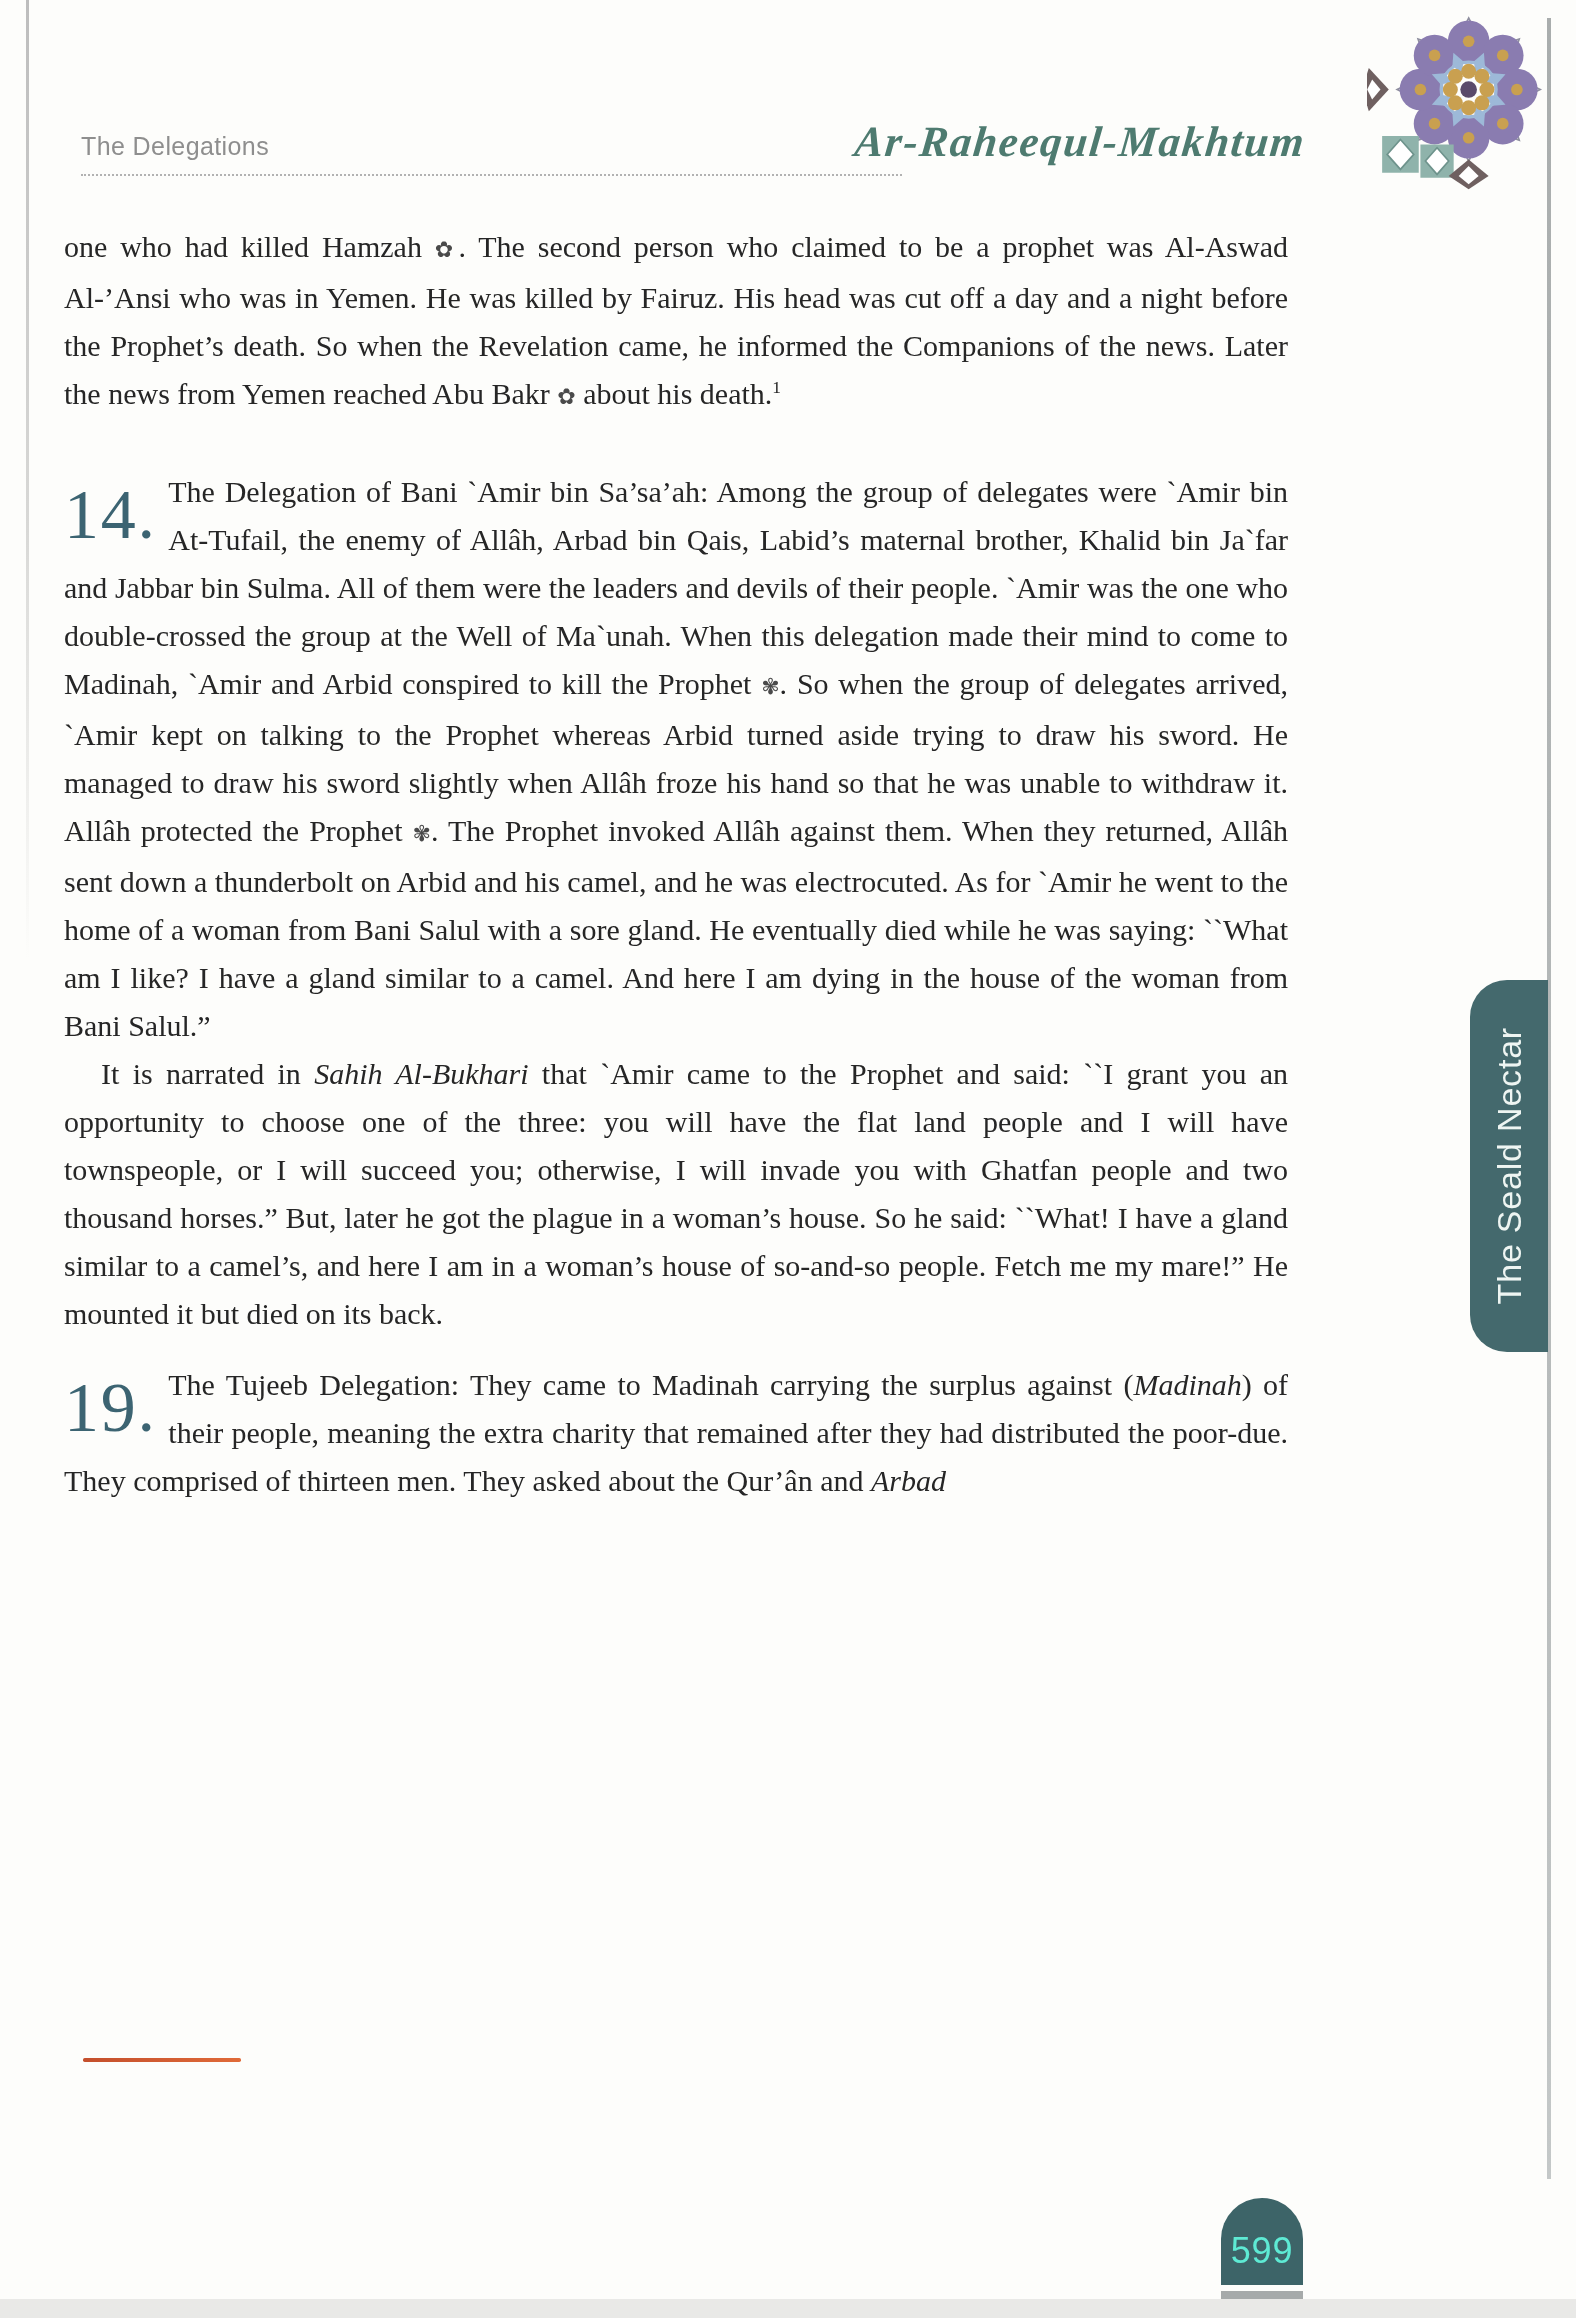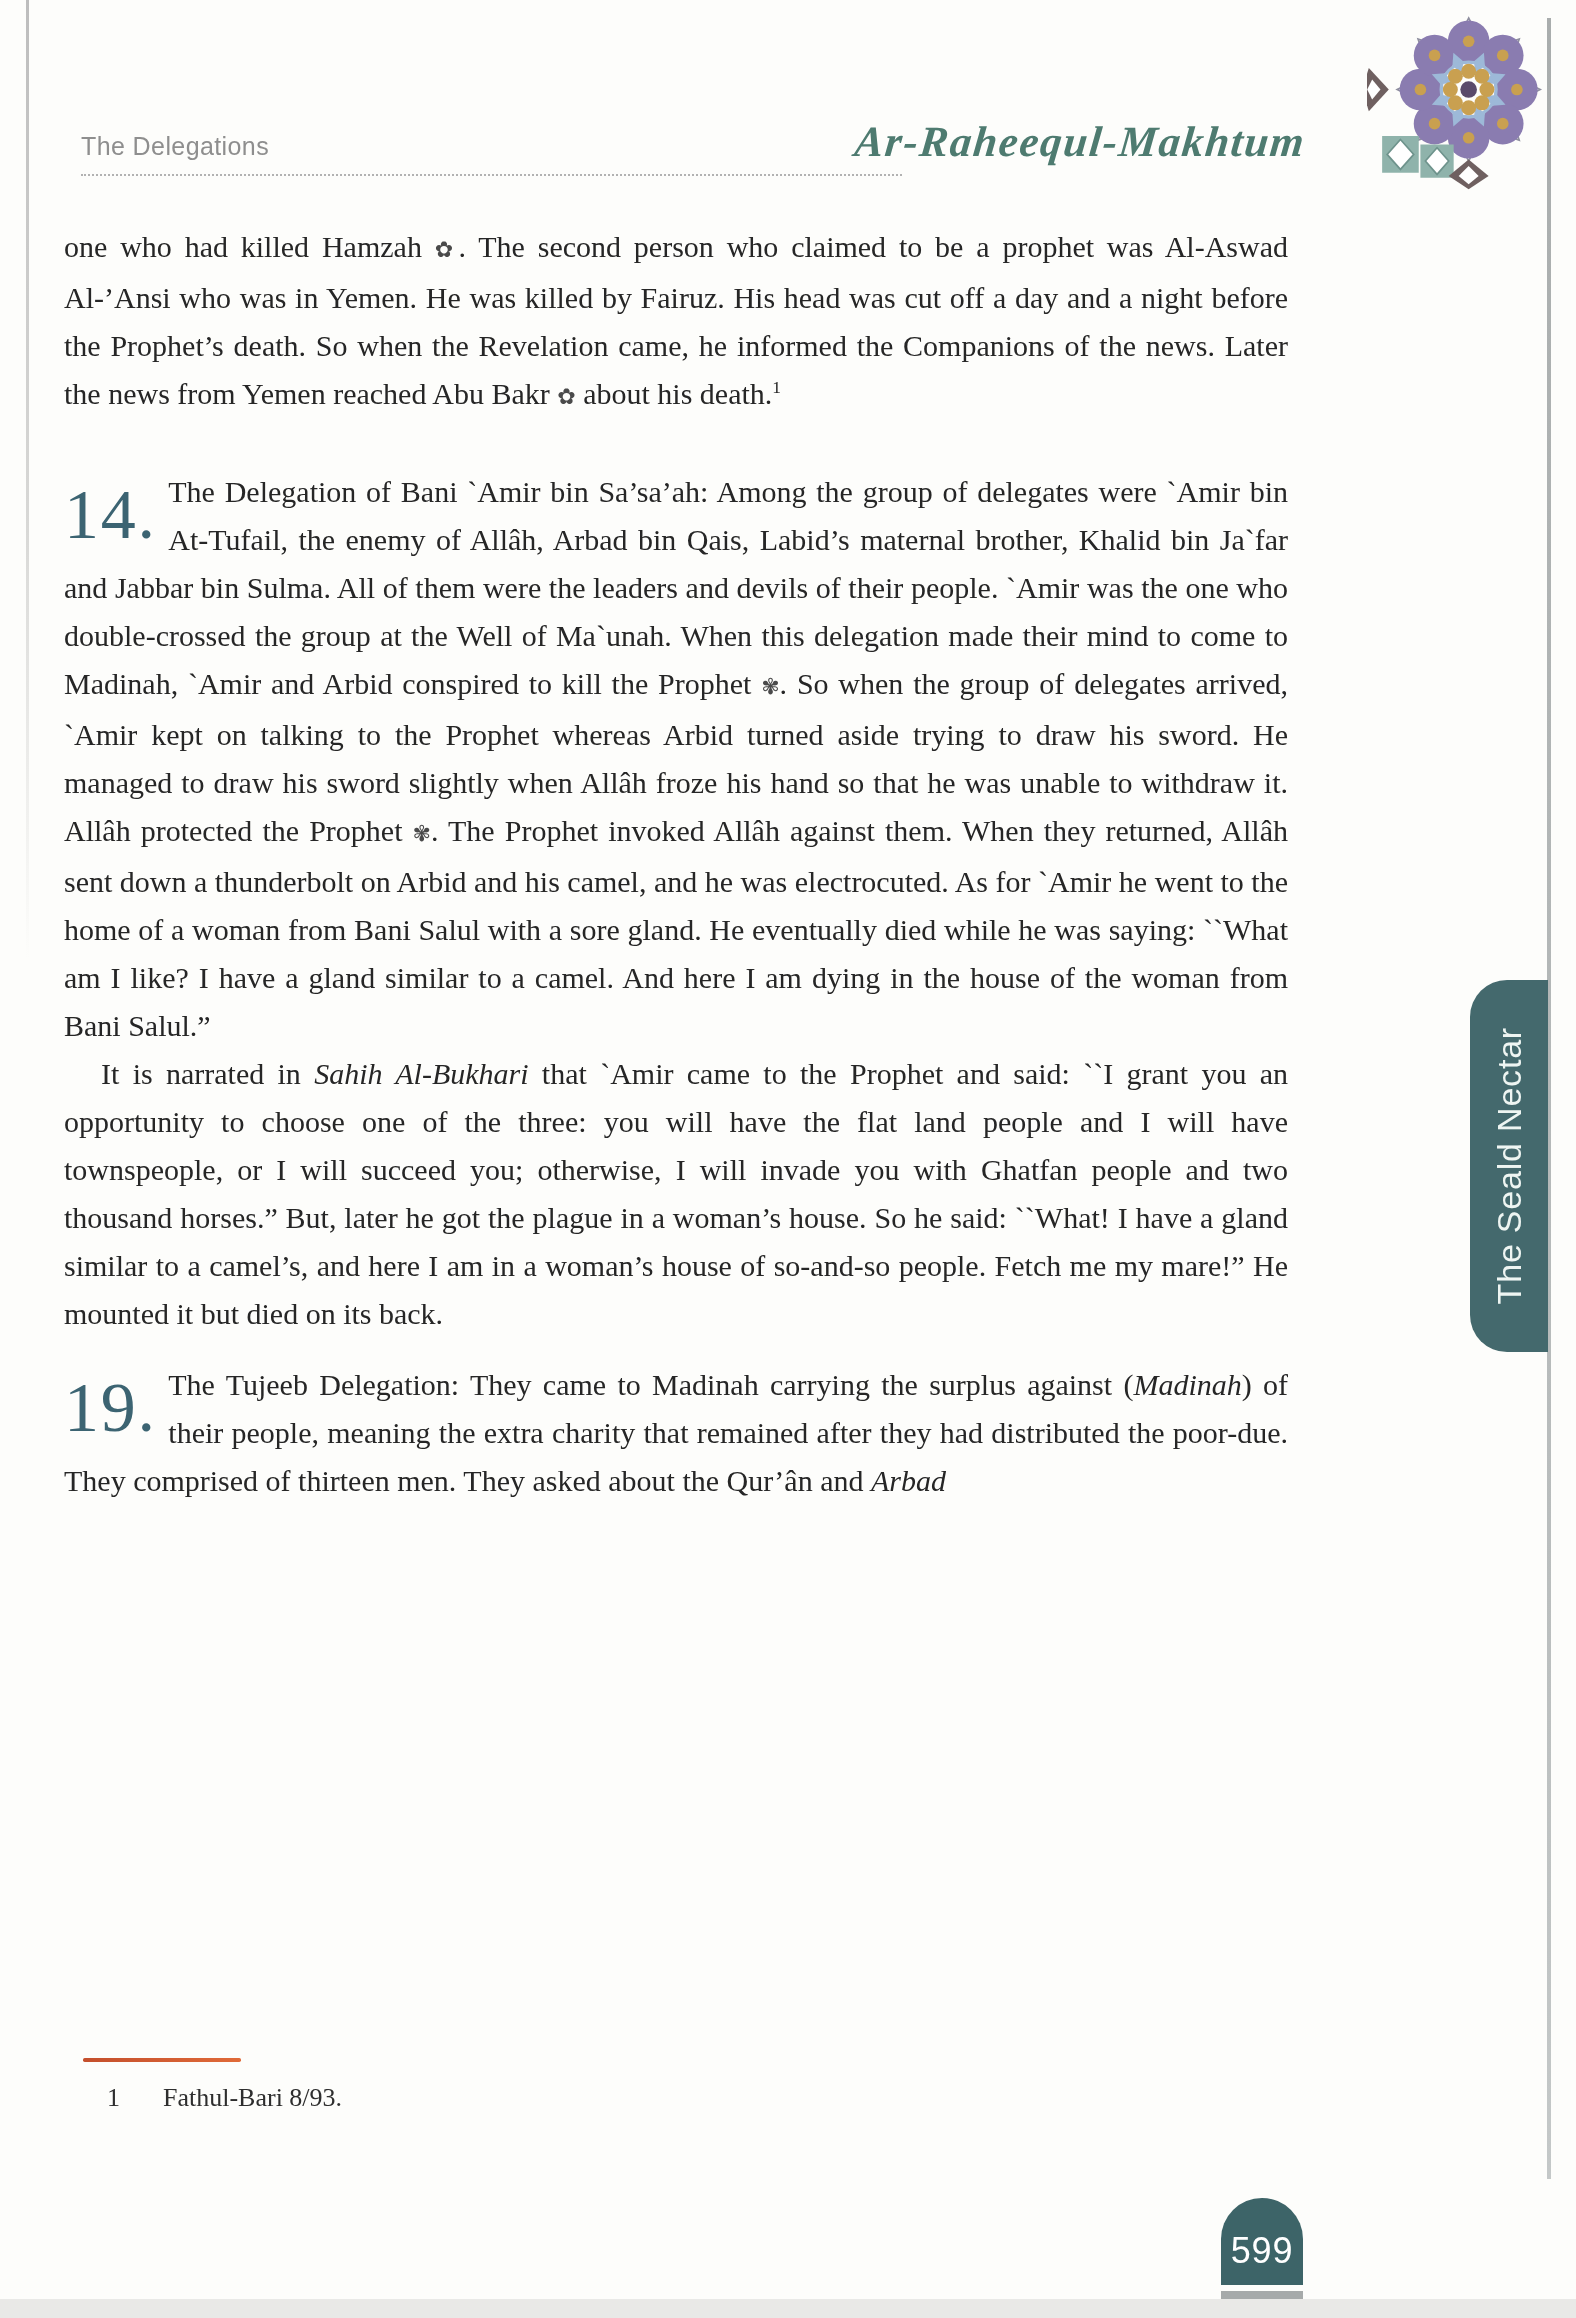--- a/index.html
+++ b/index.html
@@ -86,21 +86,21 @@
     font-size:34px;color:#eef5f2;letter-spacing:0.8px;
   }
   
   .page-num-tab{
     position:absolute;left:1221px;top:2198px;width:82px;height:87px;
     background:#3d6468;border-radius:41px 41px 0 0;
     display:flex;align-items:flex-end;justify-content:center;
   }
   .page-num-tab span{
     font-family:"Liberation Sans","DejaVu Sans",sans-serif;
-    font-size:36px;color:#ffffff;margin-bottom:13.3px;letter-spacing:0.8px;
+    font-size:36px;color:#5eead4;margin-bottom:13.3px;letter-spacing:0.8px;
   }
   .page-num-bar{
     position:absolute;left:1221px;top:2291px;width:82px;height:11.7px;
     background:#a6aaaa;
   }
   
   .ornament{position:absolute;left:1367px;top:13.3px;width:180px;height:178px;}
 </style>
 </head>
 <body>
@@ -199,23 +199,20 @@
   </div>
 
   <div class="body-text">
       <p class="para"><span>one who had killed Hamzah </span><span class="hon">✿</span><span>. The second person who claimed to be a prophet was Al-Aswad Al-’Ansi who was in Yemen. He was killed by Fairuz. His head was cut off a day and a night before the Prophet’s death. So when the Revelation came, he informed the Companions of the news. Later the news from Yemen reached Abu Bakr </span><span class="hon">✿</span><span> about his death.</span><sup>1</sup></p>
       <p class="para numbered"><span class="dropcap">14.</span><span>The Delegation of Bani `Amir bin Sa’sa’ah: Among the group of delegates were `Amir bin At-Tufail, the enemy of Allâh, Arbad bin Qais, Labid’s maternal brother, Khalid bin Ja`far and Jabbar bin Sulma. All of them were the leaders and devils of their people. `Amir was the one who double-crossed the group at the Well of Ma`unah. When this delegation made their mind to come to Madinah, `Amir and Arbid conspired to kill the Prophet </span><span class="hon">✾</span><span>. So when the group of delegates arrived, `Amir kept on talking to the Prophet whereas Arbid turned aside trying to draw his sword. He managed to draw his sword slightly when Allâh froze his hand so that he was unable to withdraw it. Allâh protected the Prophet </span><span class="hon">✾</span><span>. The Prophet invoked Allâh against them. When they returned, Allâh sent down a thunderbolt on Arbid and his camel, and he was electrocuted. As for `Amir he went to the home of a woman from Bani Salul with a sore gland. He eventually died while he was saying: ``What am I like? I have a gland similar to a camel. And here I am dying in the house of the woman from Bani Salul.”</span></p>
       <p class="para indent"><span>It is narrated in </span><span class="it">Sahih Al-Bukhari</span><span> that `Amir came to the Prophet and said: ``I grant you an opportunity to choose one of the three: you will have the flat land people and I will have townspeople, or I will succeed you; otherwise, I will invade you with Ghatfan people and two thousand horses.” But, later he got the plague in a woman’s house. So he said: ``What! I have a gland similar to a camel’s, and here I am in a woman’s house of so-and-so people. Fetch me my mare!” He mounted it but died on its back.</span></p>
       <p class="para numbered"><span class="dropcap">19.</span><span>The Tujeeb Delegation: They came to Madinah carrying the surplus against (</span><span class="it">Madinah</span><span>) of their people, meaning the extra charity that remained after they had distributed the poor-due. They comprised of thirteen men. They asked about the Qur’ân and </span><span class="it">Arbad</span></p>
     </div>
 
   <div class="footnote-rule"></div>
-  <div class="footnote">
-    <span class="fn-marker">1</span><span>Fathul-Bari 8/93.</span>
-  </div>
 
   <div class="side-tab">
     <span>The Seald Nectar</span>
   </div>
 
   <div class="page-num-tab">
     <span>599</span>
   </div>
   <div class="page-num-bar"></div>
 

